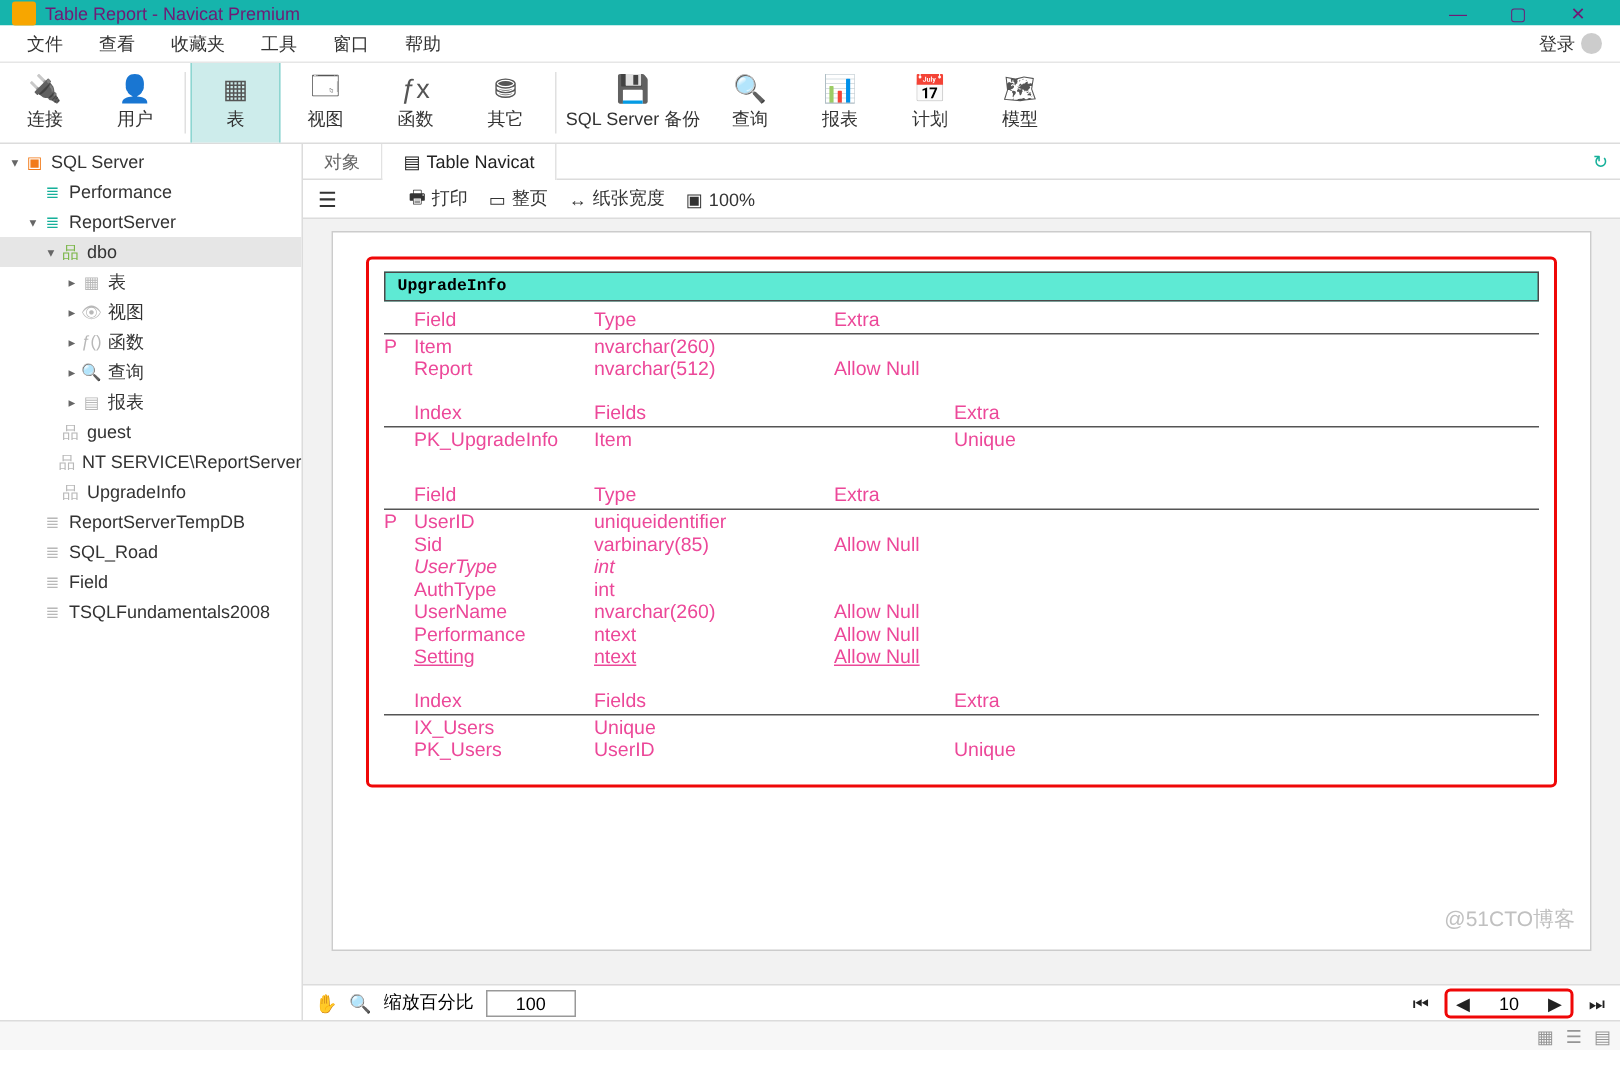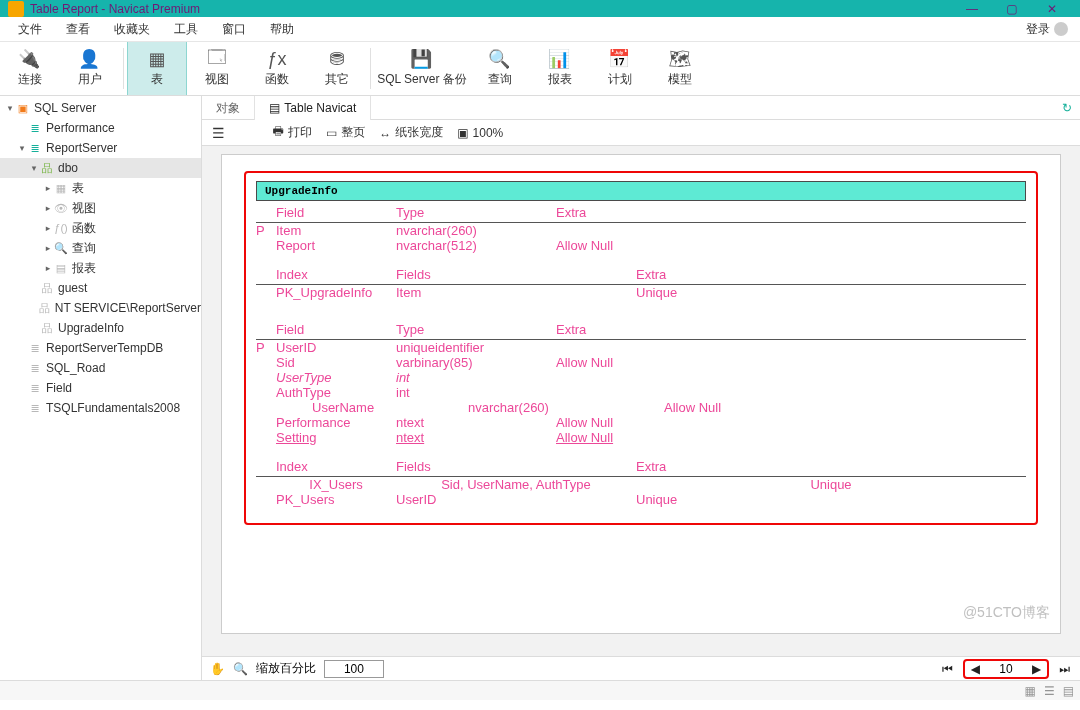--- a/index.html
+++ b/index.html
@@ -306,21 +306,21 @@
                 <span>UserType</span>
                 <span>int</span>
                 <span></span>
               </div>
               <div class="mono grid" style="grid-template-columns: 20px 120px 160px 1fr;">
                 <span></span>
                 <span>AuthType</span>
                 <span>int</span>
                 <span></span>
               </div>
-              <div class="mono grid" style="grid-template-columns: 20px 120px 160px 1fr; gap: 36px;">
+              <div class="mono grid" style="grid-template-columns: 20px 120px 160px 1fr;">
                 <span></span>
                 <span>UserName</span>
                 <span>nvarchar(260)</span>
                 <span>Allow Null</span>
               </div>
               <div class="mono grid" style="grid-template-columns: 20px 120px 160px 1fr;">
                 <span></span>
                 <span>Performance</span>
                 <span>ntext</span>
                 <span>Allow Null</span>
@@ -330,24 +330,23 @@
                 <span>Setting</span>
                 <span>ntext</span>
                 <span>Allow Null</span>
               </div>
               <div class="mono grid hdr-row sub" style="grid-template-columns: 20px 120px 240px 1fr;">
                 <span></span>
                 <span>Index</span>
                 <span>Fields</span>
                 <span>Extra</span>
               </div>
-              <div class="mono grid" style="grid-template-columns: 20px 120px 240px 1fr; text-align: center;">
+              <div class="mono grid" style="grid-template-columns: 20px 120px 240px 1fr;">
                 <span></span>
                 <span>IX_Users</span>
-                <span>Sid, UserName, AuthType</span>
                 <span>Unique</span>
               </div>
               <div class="mono grid" style="grid-template-columns: 20px 120px 240px 1fr;">
                 <span></span>
                 <span>PK_Users</span>
                 <span>UserID</span>
                 <span>Unique</span>
               </div>
             </div>
           </div>

